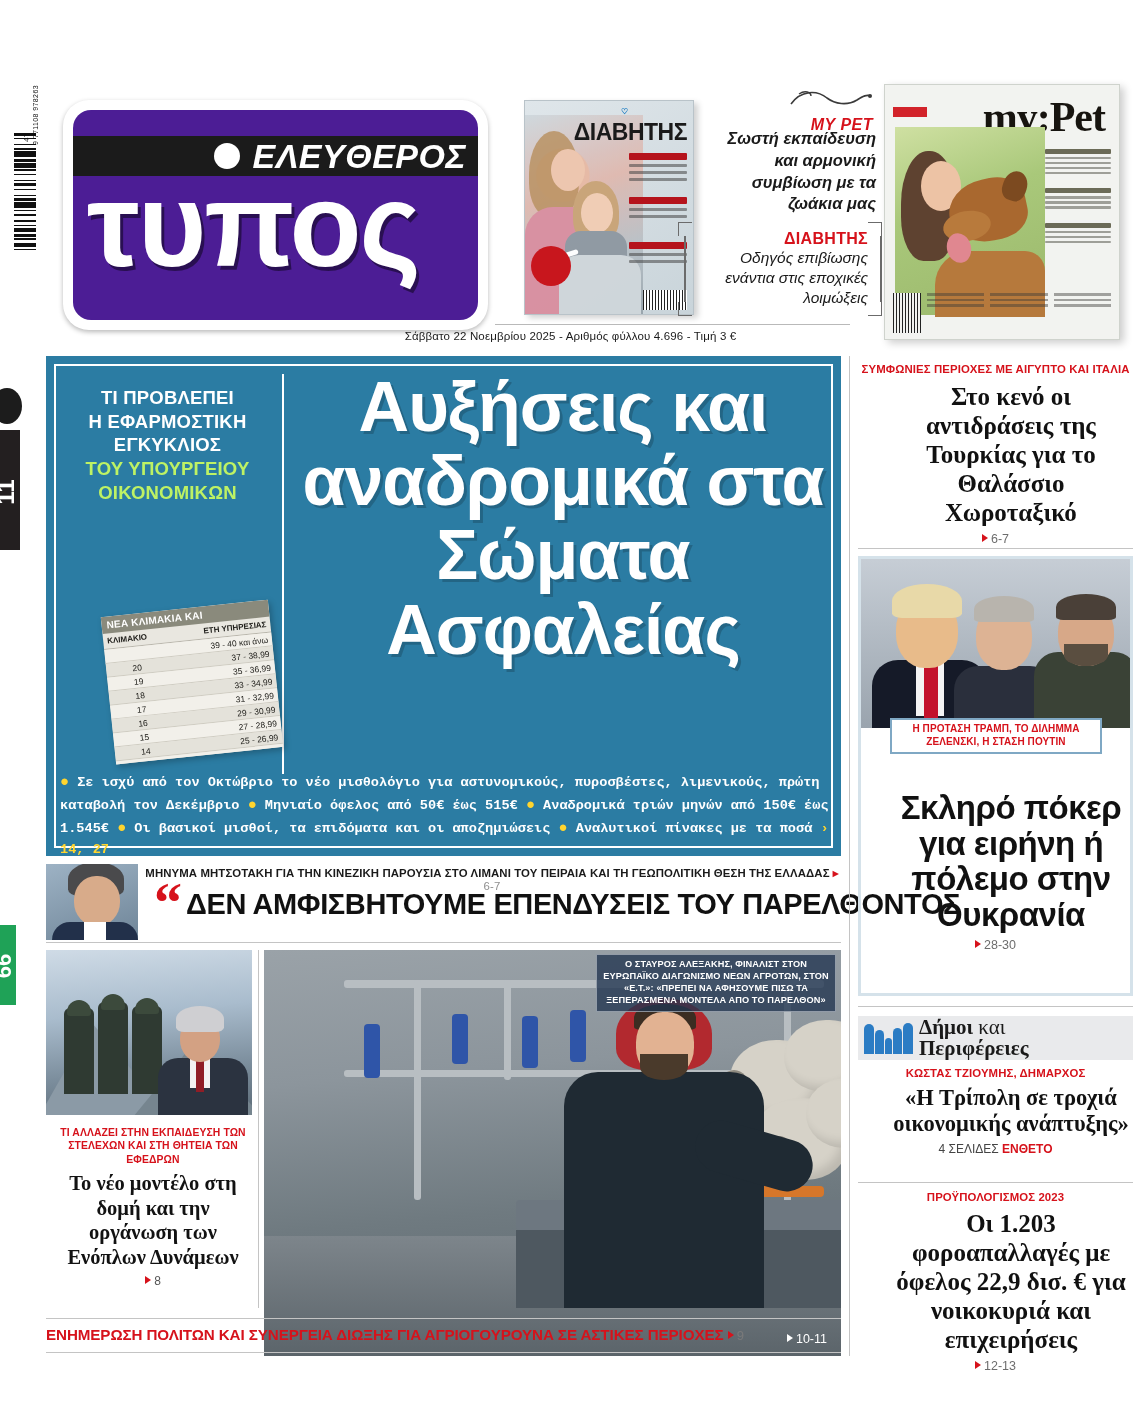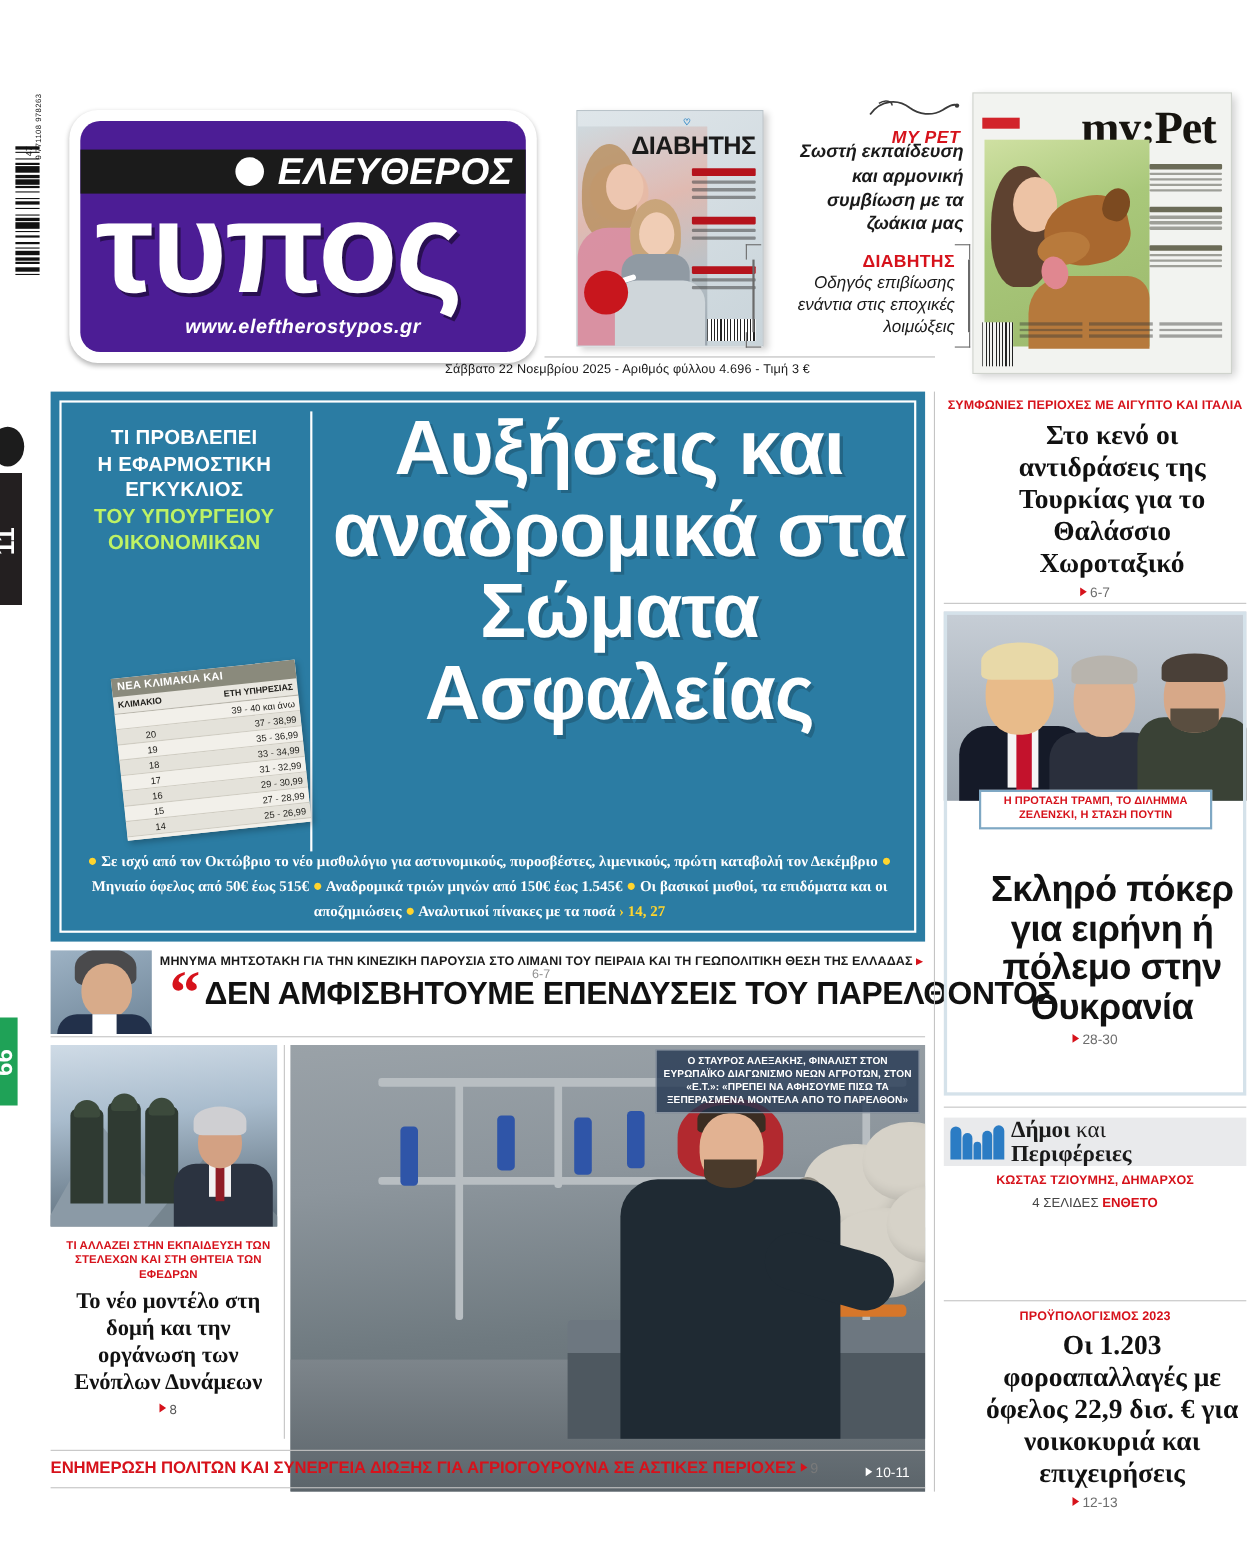--- a/index.html
+++ b/index.html
@@ -264,22 +264,22 @@
   .lt-head .c2 { flex: 1; text-align: right; }
   .lt-row { display: flex; border-bottom: 1px solid #cfccc2; background: #f2f0ea; }
   .lt-row:nth-child(even) { background: #e4e2da; }
   .lt-row div { font-size: 8.5px; padding: 1.5px 4px; color: #22211d; }
   .lt-row .c1 { width: 62px; text-align: center; }
   .lt-row .c2 { flex: 1; text-align: right; }
 
   
   .bullets {
     position: absolute; left: 60px; top: 772px; width: 770px;
-    text-align: center; color: #ffffff;
-    font-family: Liberation Serif, serif; font-weight: bold;
+    text-align: left; color: #ffffff;
+    font-family: Liberation Mono, monospace; font-weight: bold;
     font-size: 13.6px; line-height: 1.52;
   }
   .bullets .b { color: #ffd52e; font-size: 15px; }
   .bullets .pg { color: #ffd52e; }
   .bullets .arrow { color: #ffd52e; }
 
   
   .quote-zone { position: absolute; left: 46px; top: 862px; width: 795px; height: 78px; }
   .quote-photo {
     position: absolute; left: 0; top: 2px; width: 92px; height: 76px; overflow: hidden;
@@ -513,21 +513,20 @@
     <div class="barcode-top">47</div>
   </div>
 
   <div class="masthead">
     <div class="masthead-inner">
       <div class="masthead-band">
         <div class="masthead-dot"></div>
         <div class="masthead-eleftheros">ΕΛΕΥΘΕΡΟΣ</div>
       </div>
       <div class="masthead-typos">τυπος</div>
-      <div class="masthead-url">www.eleftherostypos.gr</div>
     </div>
   </div>
 
   <div class="promo-diavitis-cover">
     <div class="cov-shadow"></div>
     <div class="cov-photo">
       <div class="hair1"></div>
         <div class="face1"></div>
         <div class="body1"></div>
       <div class="hair2"></div>
@@ -840,20 +839,21 @@
       <i style="width:7px;height:16px;border-radius:4px 4px 0 0;"></i>
       <i style="width:9px;height:26px;border-radius:5px 5px 0 0;"></i>
       <i style="width:10px;height:31px;border-radius:5px 5px 0 0;"></i>
     </div>
     <div class="dimoi-title">
       <span>Δήμοι</span><span class="thin"> και </span><br><span>Περιφέρειες</span>
     </div>
   </div>
   <div class="rc" id="rc-tripoli">
     <div class="rc-kicker">ΚΩΣΤΑΣ ΤΖΙΟΥΜΗΣ, ΔΗΜΑΡΧΟΣ</div>
+    <div class="rc-head">«Η Τρίπολη σε τροχιά οικονομικής ανάπτυξης»</div>
     <div class="rc-insert">
       <span>4 ΣΕΛΙΔΕΣ</span>
       <span class="red">ΕΝΘΕΤΟ</span>
     </div>
   </div>
   <div class="rc-rule" id="rule-dimoi"></div>
 
   <div class="rc" id="rc-budget">
     <div class="rc-kicker">ΠΡΟΫΠΟΛΟΓΙΣΜΟΣ 2023</div>
     <div class="rc-head">Οι 1.203 φοροαπαλλαγές με όφελος 22,9 δισ. € για νοικοκυριά και επιχειρήσεις</div>

